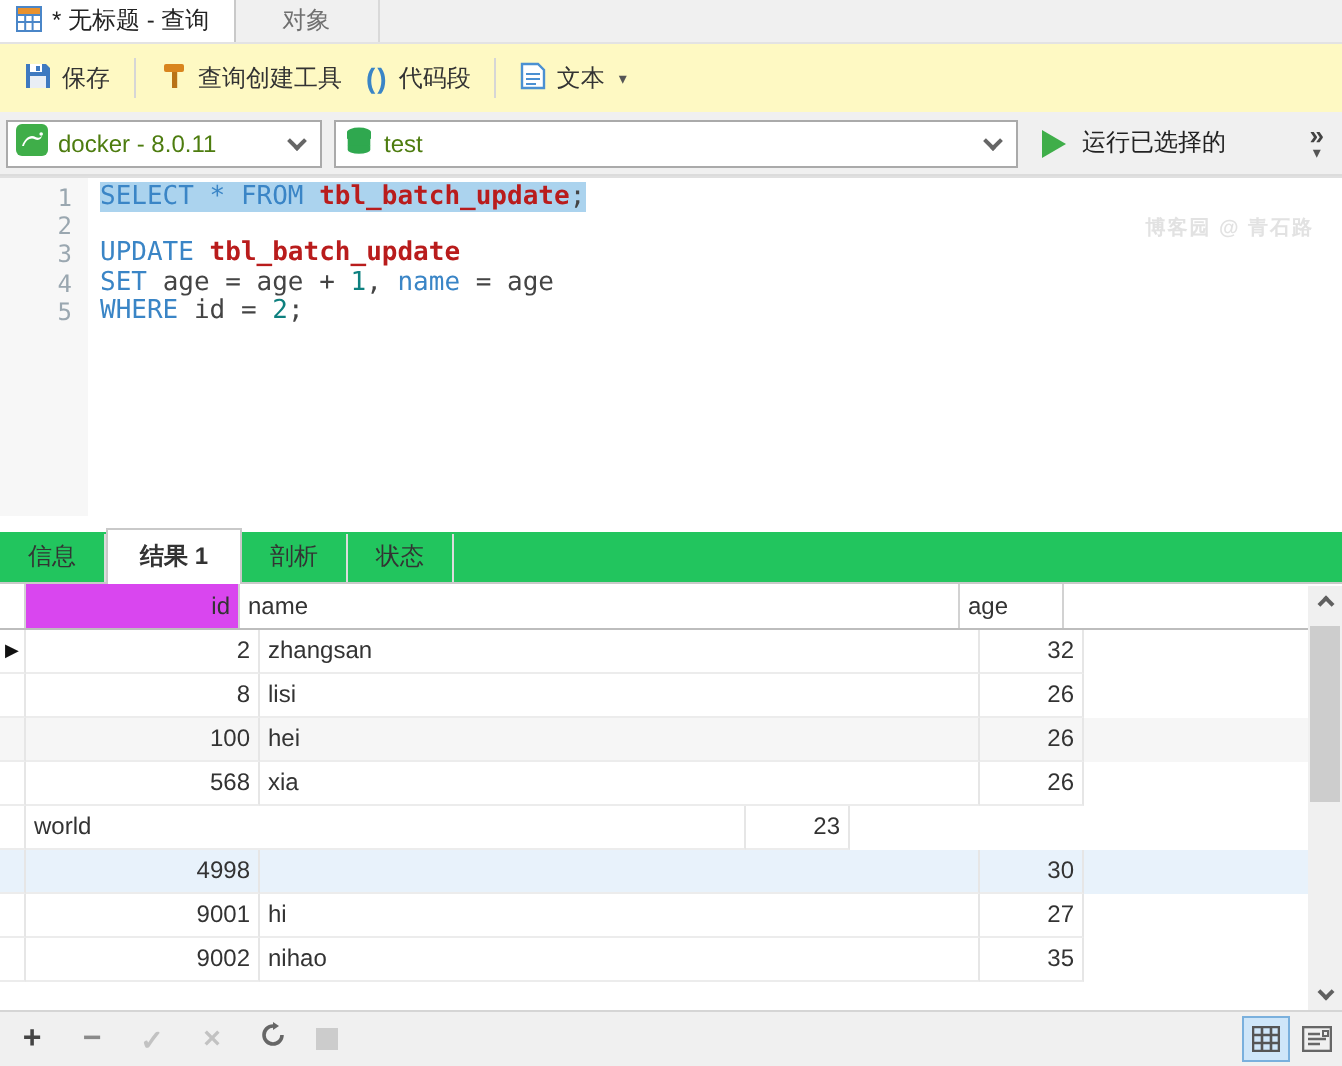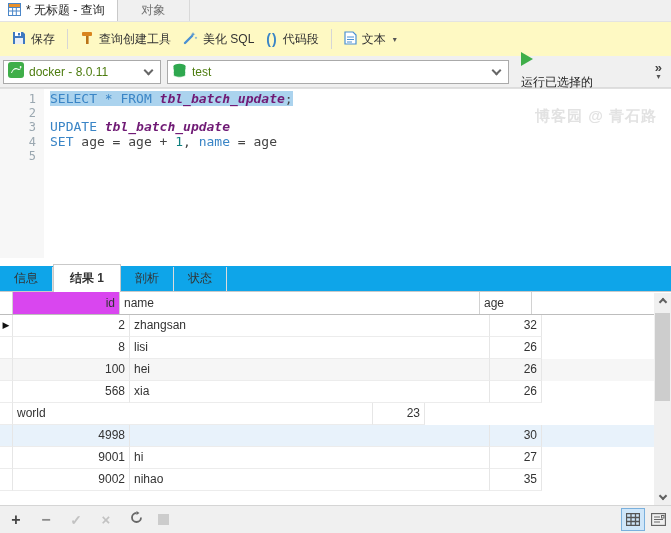--- a/index.html
+++ b/index.html
@@ -21,43 +21,43 @@
   .dd-arrow { font-size:8px; color:#555; margin-left:2px; }
   .paren { color:#3a85c6; font-weight:bold; font-size:14px; letter-spacing:1px; }
 
   
   .connbar { height:32px; background:#f0f0f0; display:flex; align-items:center; padding:0 3px; border-bottom:1px solid #dcdcdc; }
   .combo { height:24px; background:#fff; border:1px solid #aaaaaa; display:flex; align-items:center; padding:0 4px; gap:5px; }
   .combo .label { flex:1; color:#4d7c0f; }
   .chev { width:7px; height:7px; border-right:2px solid #666; border-bottom:2px solid #666; transform:rotate(45deg); margin:-3px 4px 0 0; }
   .combo-conn { width:158px; }
   .combo-db { width:342px; margin-left:6px; }
-  .runbtn { display:flex; gap:8px; margin-left:12px; color:#222;flex-direction:column; }
+  .runbtn { display:flex; align-items:center; gap:8px; margin-left:12px; color:#222; }
   .play-tri { width:0; height:0; border-left:12px solid #3fae49; border-top:7px solid transparent; border-bottom:7px solid transparent; }
   .overflow { margin-left:auto; margin-right:6px; display:flex; flex-direction:column; align-items:center; line-height:9px; color:#444; }
   .overflow .more { font-size:13px; font-weight:bold; }
   .overflow .down { font-size:8px; color:#555; }
 
   
   .editor { position:relative; height:170px; background:#fff; display:flex; border-top:1px solid #e0e0e0; }
   .gutter { width:44px; background:#f7f7f7; padding-top:3px; }
   .lnum { height:14.2px; line-height:14.2px; text-align:right; padding-right:8px; color:#9aa7b0; font-family:"DejaVu Sans Mono", monospace; font-size:12px; }
   .code { flex:1; padding:3px 0 0 6px; font-family:"DejaVu Sans Mono", monospace; font-size:13px; }
   .cline { height:14.2px; line-height:14.2px; white-space:pre; }
   .sel { background:#abd3ee; }
   .tok-kw { color:#3a85c6; }
   .tok-tx { color:#444; }
   .tok-num { color:#0e807f; }
-  .tok-tbl { color:#701a75; font-weight:bold;font-style:italic; }
-  .watermark { position:absolute; top:18px; right:14px; color:#e2e2e2; font-size:15px; font-weight:bold; letter-spacing:1px; }
+  .tok-tbl { color:#b91c1c; font-weight:bold; }
+  .watermark { position:absolute; top:18px; right:14px; color:#e2e2e2; font-size:10px; font-weight:bold; letter-spacing:1px; }
 
   .splitter { height:8px; background:#fff; }
 
   
-  .rtabs { height:26px; background:#0ea5e9; display:flex; align-items:flex-end; border-bottom:1px solid #c9c9c9; }
+  .rtabs { height:26px; background:#22c55e; display:flex; align-items:flex-end; border-bottom:1px solid #c9c9c9; }
   .rtab { padding:3px 14px 4px 14px; color:#333; border-right:1px solid #dcdcdc; }
   .rtab.active { background:#fff; font-weight:bold; border:1px solid #c9c9c9; border-bottom:none; padding:5px 16px 5px 16px; margin-bottom:-1px; }
 
   
   .gridwrap { position:relative; height:213px; background:#fff; }
   .thead { display:flex; height:23px; border-bottom:1px solid #bdbdbd; }
   .hcell { border-right:1px solid #d2d2d2; padding:4px 4px 0 4px; color:#333; background:#fff; }
   .hgut { width:13px; padding:0; }
   .hid { width:107px; background:#d946ef;text-align:right; }
   .hname { width:360px; }
@@ -131,29 +131,20 @@
     <div class="tbtn">
       <span>
         <svg width="14" height="14" viewBox="0 0 14 14">
             <rect x="2" y="1" width="10" height="4" rx="1" fill="#d9851e"></rect>
             <rect x="6" y="5" width="2.6" height="8" fill="#b97317"></rect>
           </svg>
       </span>
       <span>查询创建工具</span>
     </div>
     <div class="tbtn">
-      <span>
-        <svg width="15" height="14" viewBox="0 0 15 14">
-            <path d="M2 12L9 5" stroke="#4a90d2" stroke-width="2.4" stroke-linecap="round"></path>
-            <path d="M10 1l.7 1.8L12.5 3l-1.8.8L10 5.6 9.3 3.8 7.5 3l1.8-.2zM13 5.5l.4 1 1 .4-1 .4-.4 1-.4-1-1-.4 1-.4z" fill="#4a90d2"></path>
-          </svg>
-      </span>
-      <span>美化 SQL</span>
-    </div>
-    <div class="tbtn">
       <span class="paren">()</span>
       <span>代码段</span>
     </div>
     <div class="tsep"></div>
     <div class="tbtn">
       <span>
         <svg width="13" height="14" viewBox="0 0 13 14">
             <path d="M1 1h8l3 3v9H1z" fill="#fff" stroke="#4a90d2" stroke-width="1.2"></path>
             <path d="M3 6h7M3 8.5h7M3 11h5" stroke="#4a90d2" stroke-width="1"></path>
           </svg>
@@ -203,20 +194,21 @@
         <div class="lnum">2</div>
         <div class="lnum">3</div>
         <div class="lnum">4</div>
         <div class="lnum">5</div>
       </div>
     <div class="code">
         <div class="cline"><span class="sel"><span class="tok-kw">SELECT * FROM </span><span class="tok-tbl">tbl_batch_update</span><span class="tok-tx">;</span></span></div>
         <div class="cline"><span></span></div>
         <div class="cline"><span><span class="tok-kw">UPDATE </span><span class="tok-tbl">tbl_batch_update</span></span></div>
         <div class="cline"><span><span class="tok-kw">SET </span><span class="tok-tx">age = age + </span><span class="tok-num">1</span><span class="tok-tx">, </span><span class="tok-kw">name</span><span class="tok-tx"> = age</span></span></div>
+        <div class="cline"><span><span class="tok-kw">WHERE </span><span class="tok-tx">id = </span><span class="tok-num">2</span><span class="tok-tx">;</span></span></div>
       </div>
     <div class="watermark">博客园 @ 青石路</div>
   </div>
 
   <div class="splitter"></div>
 
   <div class="rtabs">
     <div class="rtab"><span>信息</span></div>
     <div class="rtab active"><span>结果 1</span></div>
     <div class="rtab"><span>剖析</span></div>

